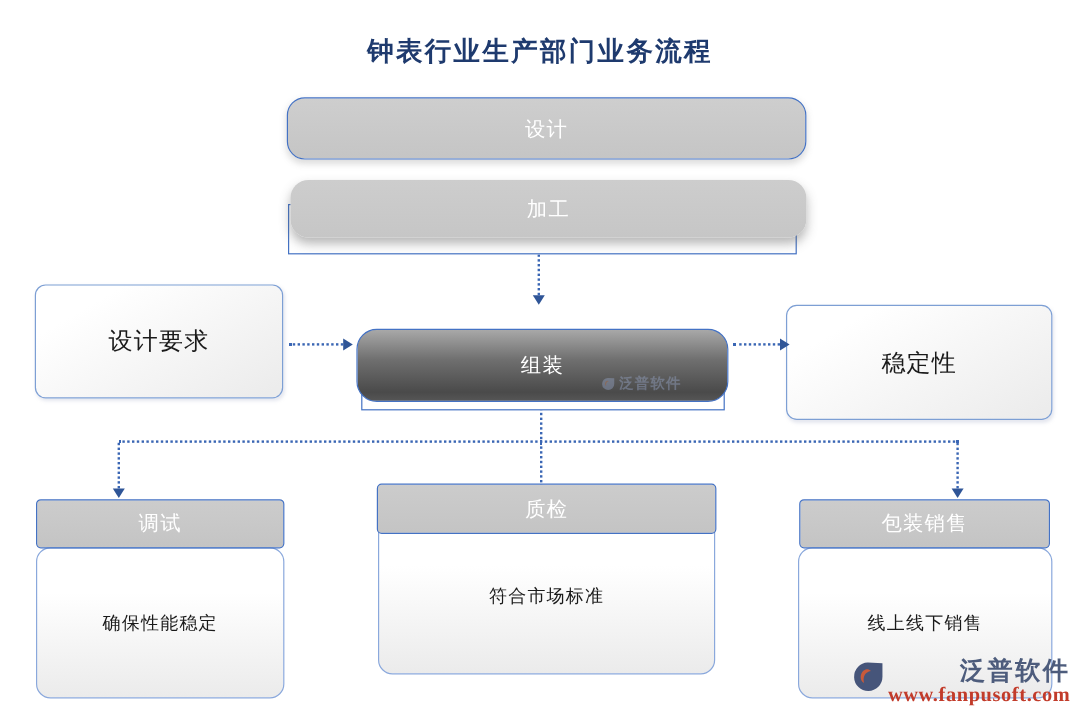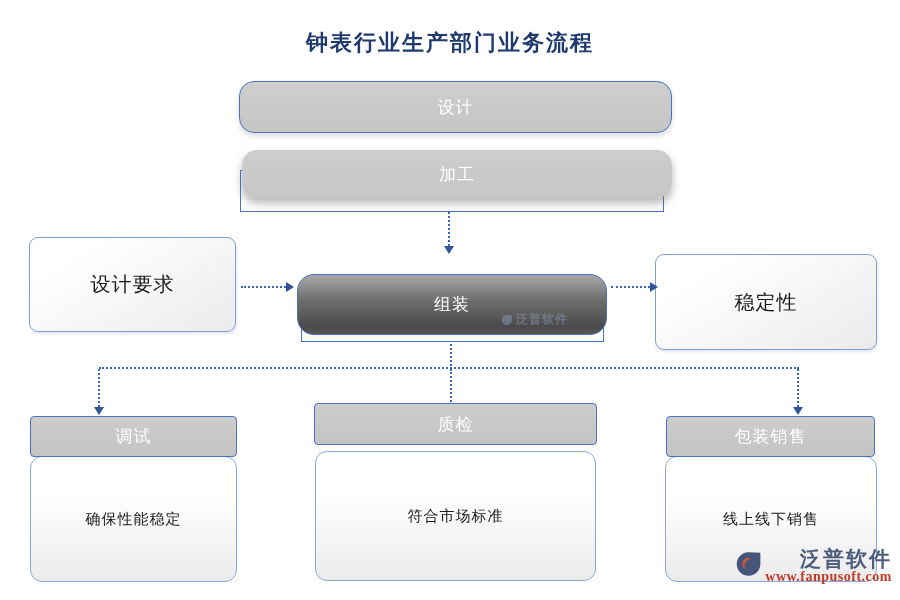--- a/index.html
+++ b/index.html
@@ -77,21 +77,21 @@
   }
   .card-body{
     border:1.5px solid #8aa8dc;border-radius:12px;
     background:linear-gradient(#ffffff 30%,#ebebeb 100%);
     display:flex;align-items:center;justify-content:center;
     color:#1a1a1a;font-size:15px;letter-spacing:1px;z-index:1;
   }
   .hdr-debug{left:30px;top:416px;width:205px;height:39px;}
   .bdy-debug{left:30px;top:456px;width:205px;height:124px;}
   .hdr-quality{left:314px;top:403px;width:281px;height:40px;}
-  .bdy-quality{left:315px;top:451px;width:279px;height:128px;}
+  .bdy-quality{left:315px;top:432px;width:279px;height:128px;}
   .hdr-packing{left:666px;top:416px;width:207px;height:39px;}
   .bdy-packing{left:665px;top:456px;width:210px;height:124px;}
 
   
   .dot-v{width:0;border-left:2.5px dotted #3a66b4;}
   .dot-h{height:0;border-top:2.5px dotted #3a66b4;}
   .head-down{
     width:0;height:0;border-left:5px solid transparent;border-right:5px solid transparent;
     border-top:8px solid #2f5597;
   }
@@ -99,21 +99,21 @@
     width:0;height:0;border-top:5px solid transparent;border-bottom:5px solid transparent;
     border-left:8px solid #2f5597;
   }
 
   
   .corner-watermark{
     right:8px;top:548px;display:flex;align-items:flex-start;gap:2px;z-index:5;
   }
   .brand-col{display:flex;flex-direction:column;align-items:flex-end;line-height:1.05;}
   .brand-text{font-size:21px;font-weight:bold;color:#4d5c7c;letter-spacing:2px;}
-  .brand-url{font-size:14px;font-weight:bold;color:#c23b2a;letter-spacing:.5px;}
+  .brand-url{font-size:17px;font-weight:bold;color:#c23b2a;letter-spacing:.5px;}
 </style>
 </head>
 <body>
 
 <div id="canvas">
 
   <div class="abs title">钟表行业生产部门业务流程</div>
 
   <div class="abs pill pill-design">
     <span>设计</span>

